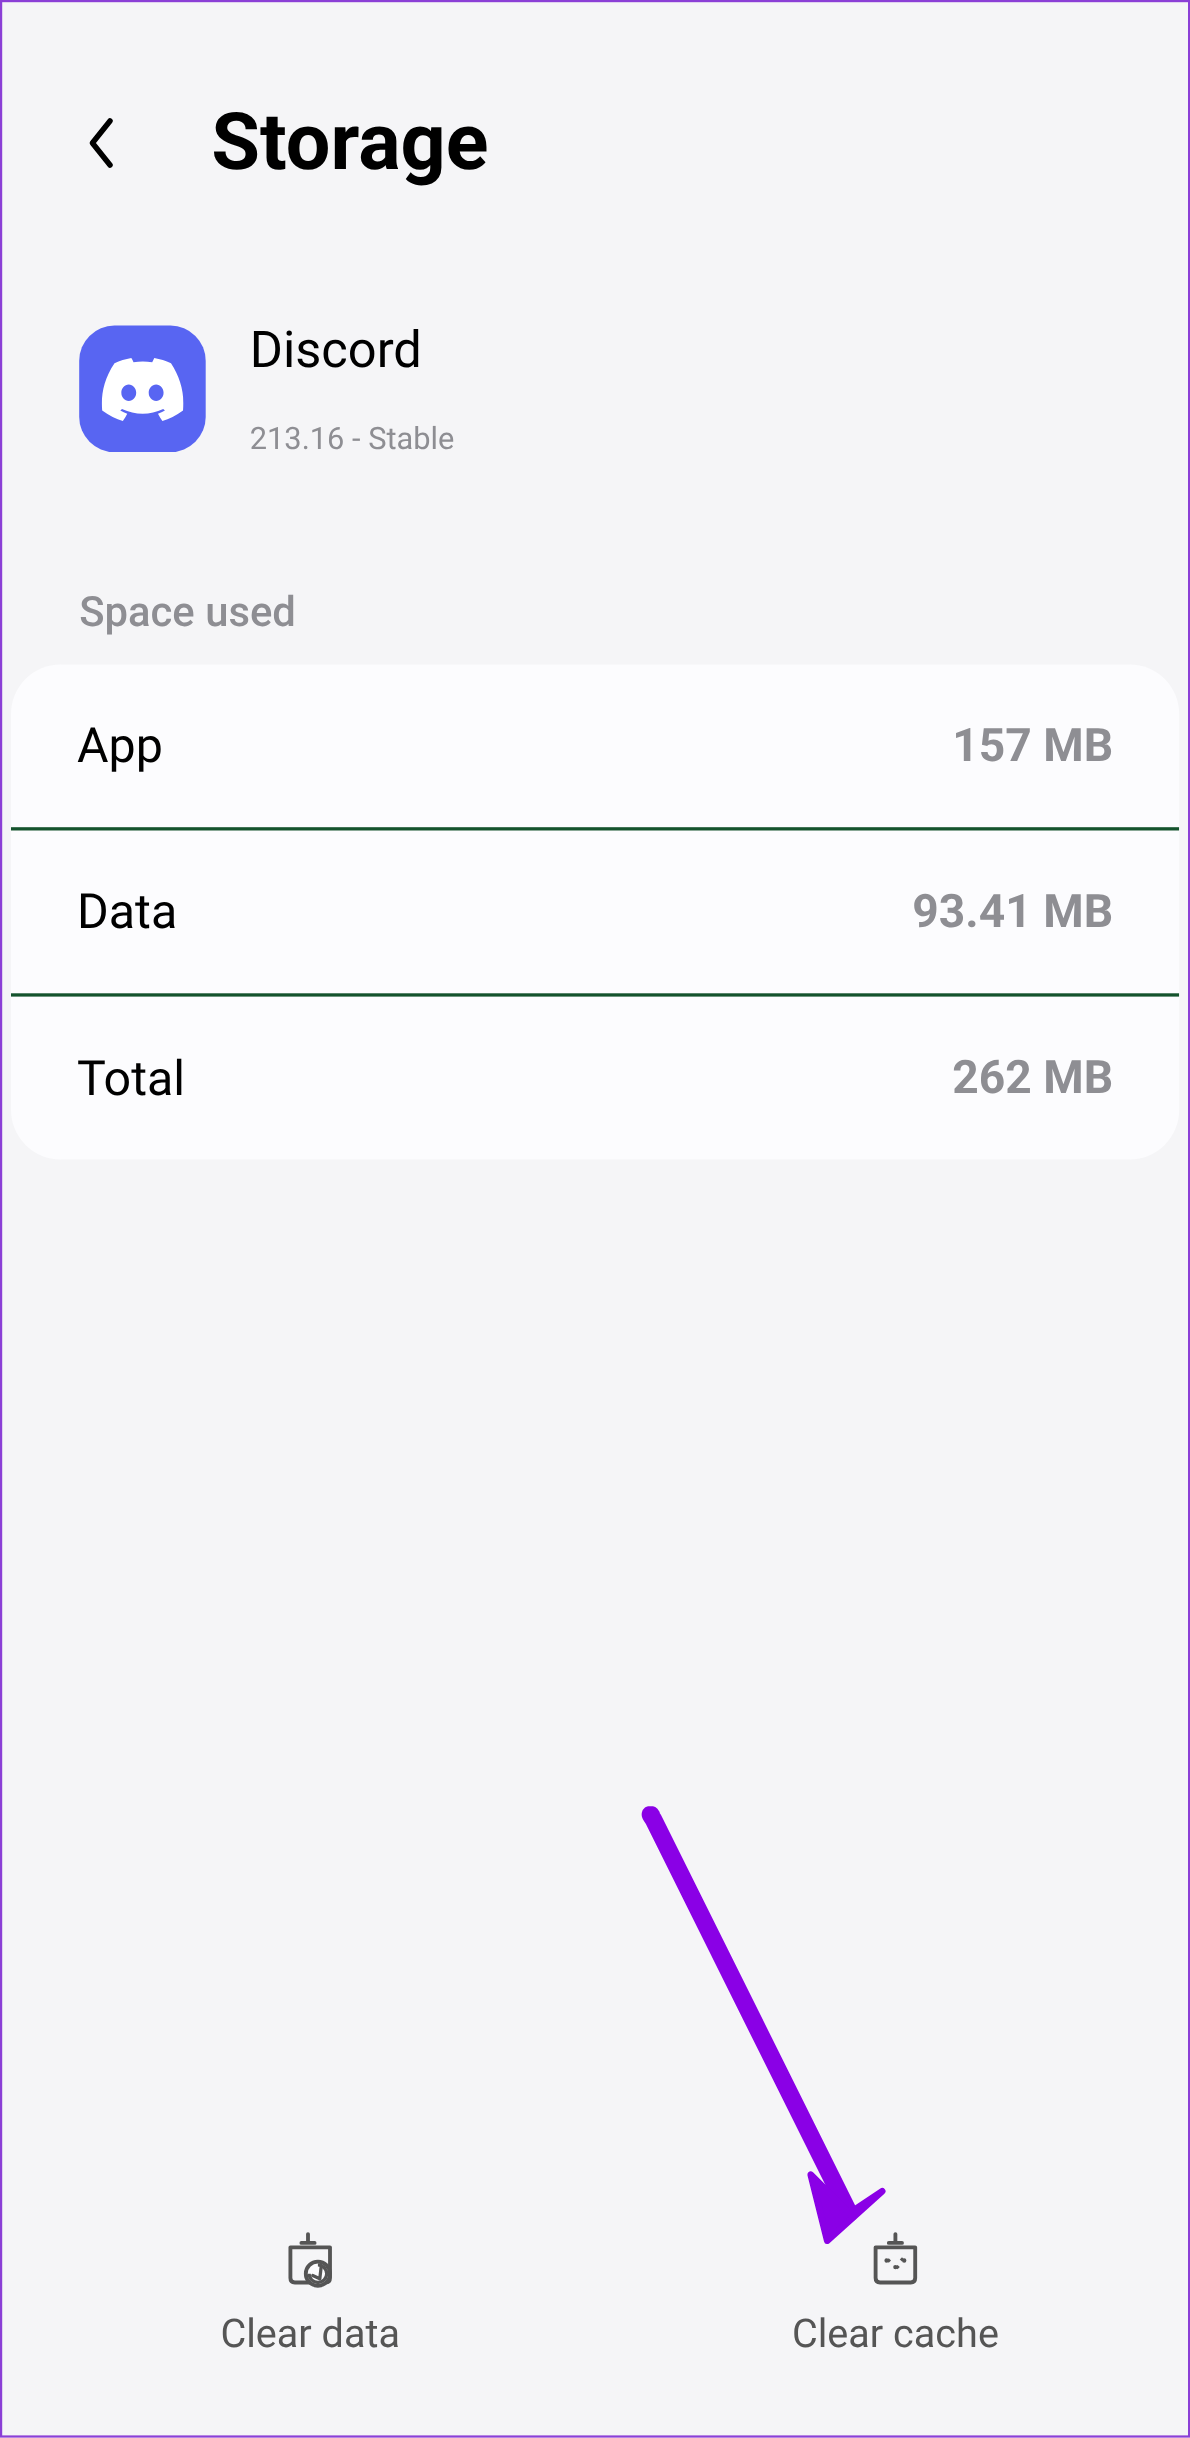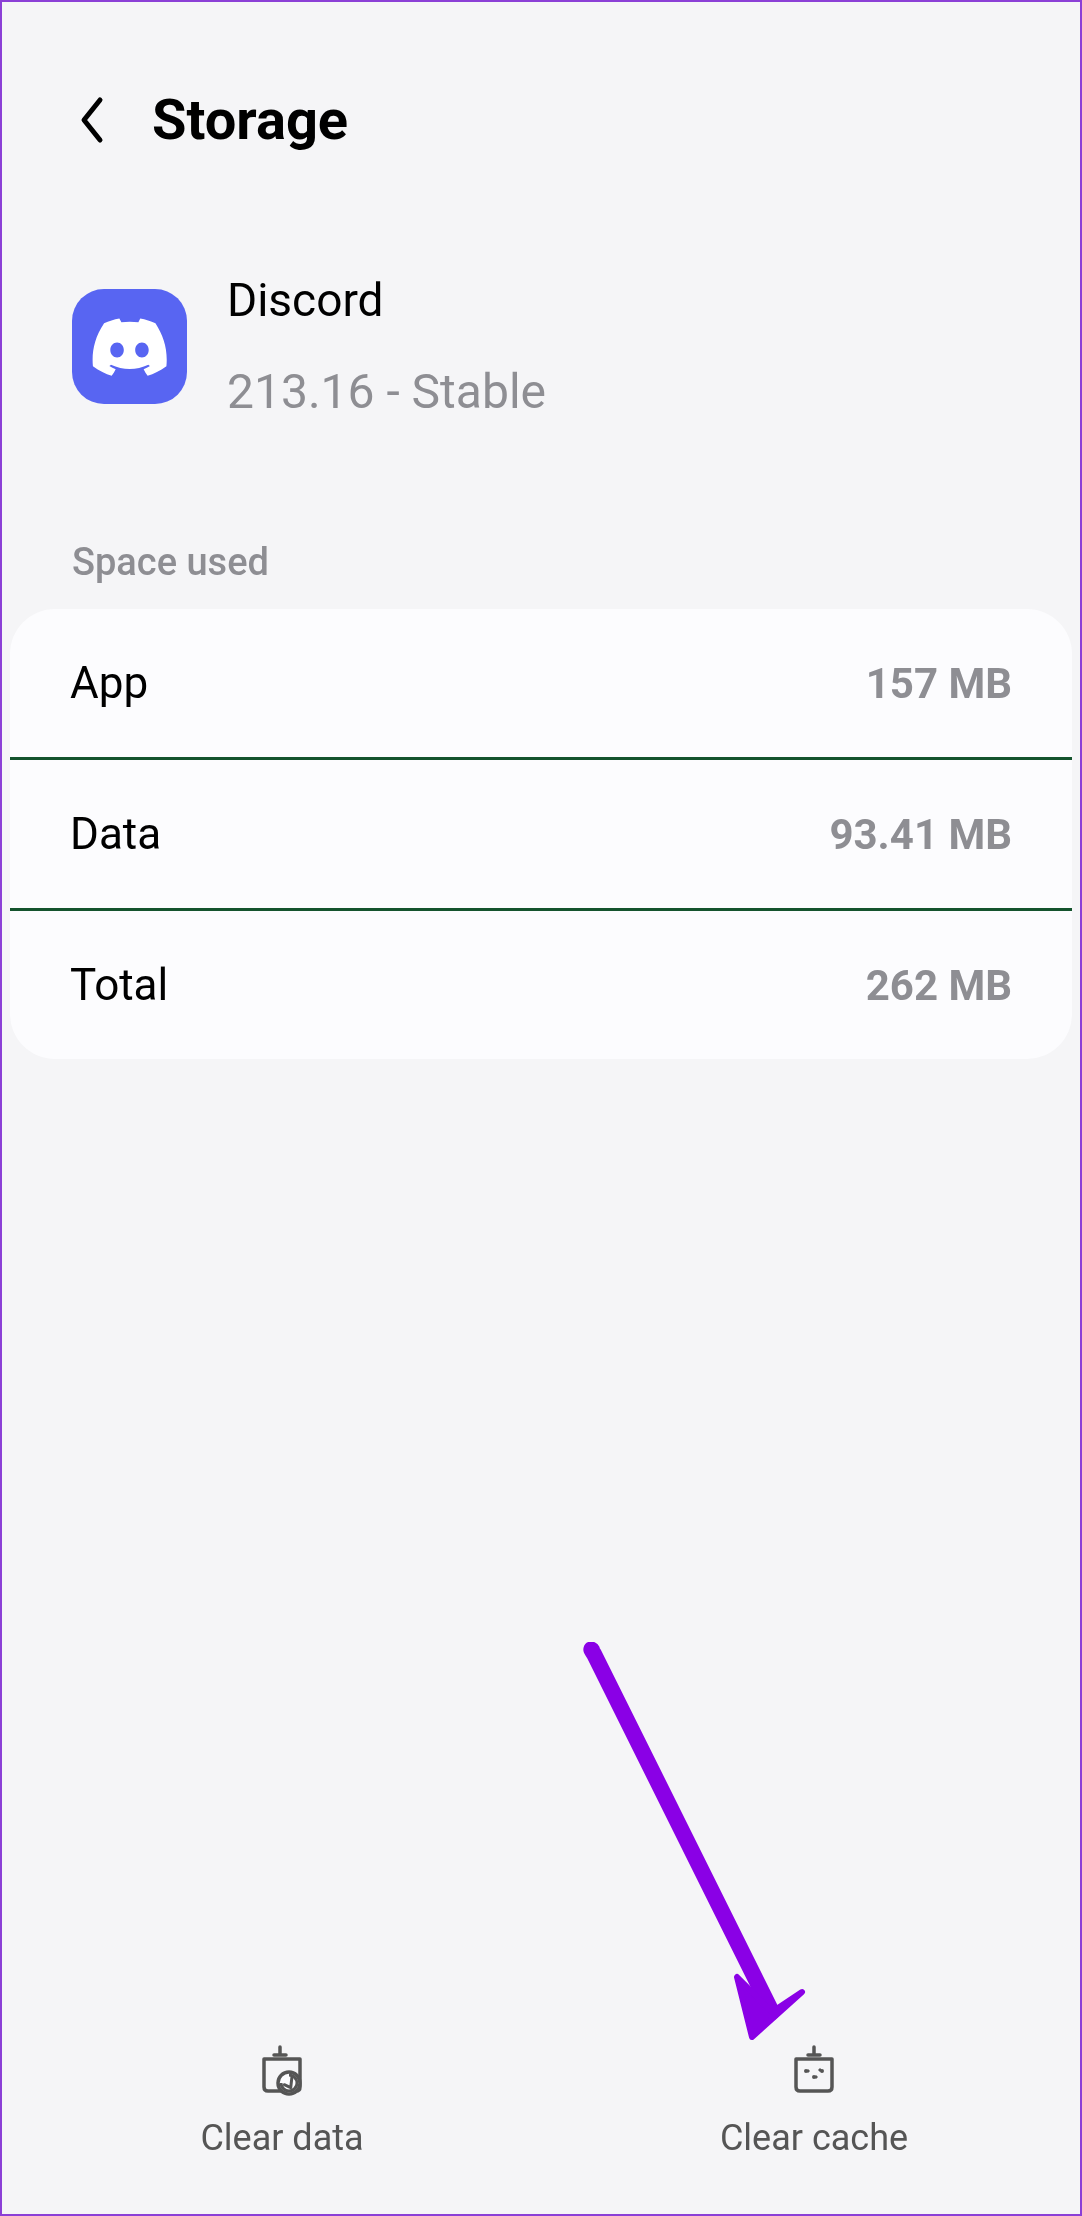--- a/index.html
+++ b/index.html
@@ -24,23 +24,24 @@
   }
   .back-button {
     width: 40px;
     height: 40px;
     display: flex;
     align-items: center;
     justify-content: center;
     cursor: pointer;
   }
   .page-title {
-    font-size: 56px;
+    font-size: 72px;
     font-weight: 700;
     color: #000;
+    margin-left: 40px;
   }
   .app-info {
     display: flex;
     align-items: center;
     padding: 90px 70px 50px 70px;
     gap: 40px;
   }
   .app-icon {
     width: 115px;
     height: 115px;
@@ -54,21 +55,21 @@
     display: flex;
     flex-direction: column;
     gap: 8px;
   }
   .app-name {
     font-size: 46px;
     font-weight: 400;
     color: #000;
   }
   .app-version {
-    font-size: 48px;
+    font-size: 28px;
     font-weight: 400;
     color: #8e8e93;
     margin-top: 28px;
   }
   .section-label {
     font-size: 38px;
     font-weight: 500;
     color: #8e8e93;
     padding: 70px 70px 25px 70px;
   }
@@ -97,21 +98,21 @@
     font-size: 42px;
     font-weight: 700;
     color: #8e8e93;
   }
   .bottom-bar {
     position: absolute;
     bottom: 0;
     left: 14px;
     right: 0;
     display: flex;
-    padding-bottom: 55px;
+    padding-bottom: 71px;
     padding-top: 30px;
   }
   .bottom-button {
     flex: 1;
     display: flex;
     flex-direction: column;
     align-items: center;
     gap: 18px;
     cursor: pointer;
   }

